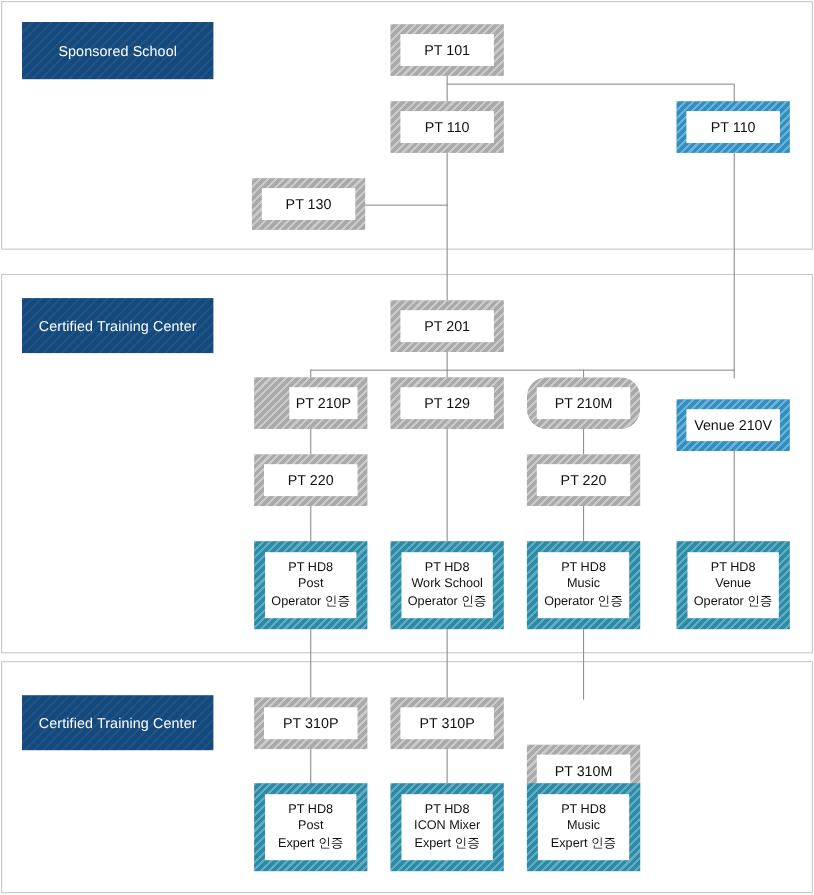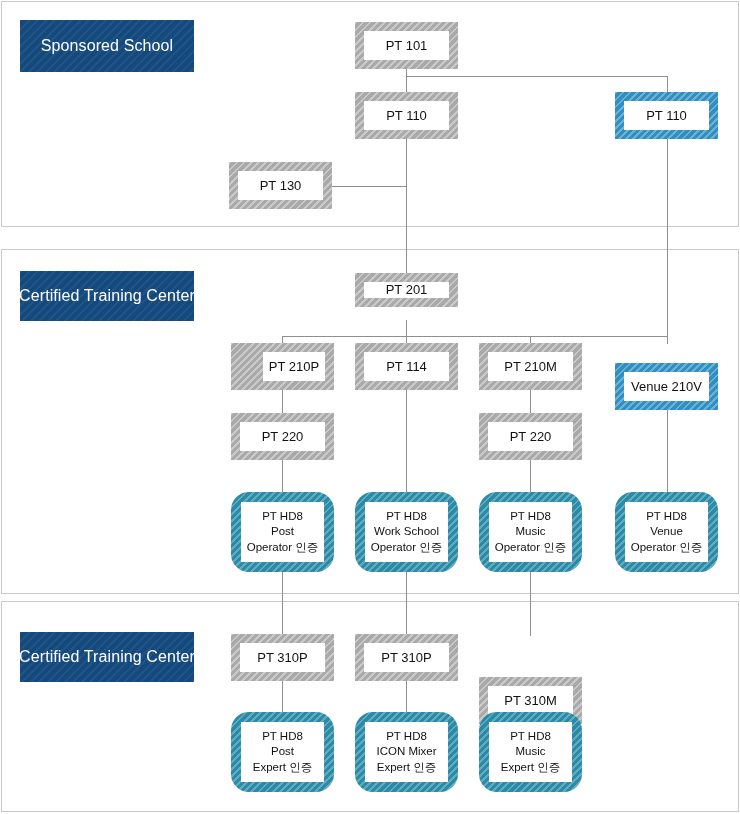--- a/index.html
+++ b/index.html
@@ -18,21 +18,21 @@
   .seclabel{
     position:absolute;box-sizing:border-box;
     background-color:#14497e;
     background-image:repeating-linear-gradient(135deg,
         rgba(255,255,255,0.055) 0px,
         rgba(255,255,255,0.055) 2px,
         rgba(0,0,0,0) 2px,
         rgba(0,0,0,0) 6px);
     color:#ffffff;
     display:flex;align-items:center;justify-content:center;
-    font-size:16px;letter-spacing:.1px;
+    font-size:13px;letter-spacing:.1px;
     white-space:nowrap;
   }
 
   
   .ln{position:absolute;background:#8f8f8f;}
   .lnv{width:1px;}
   .lnh{height:1px;}
 
   
   .node{position:absolute;box-sizing:border-box;display:flex;align-items:center;justify-content:flex-end;}
@@ -66,21 +66,20 @@
     padding:9px;
   }
   .teal{
     background-color:#2a8ba8;
     background-image:repeating-linear-gradient(135deg,
         rgba(255,255,255,0.28) 0px,
         rgba(255,255,255,0.28) 2px,
         rgba(0,0,0,0) 2px,
         rgba(0,0,0,0) 5px);
     padding:10px;
-    border-radius:18px;
   }
   .cert .inner{font-size:11.5px;line-height:1.35;}
 </style>
 </head>
 <body>
 
 <div id="root">
 
   <div class="panel" style="left:1px;top:1px;width:738px;height:226px;"></div>
   <div class="panel" style="left:1px;top:249px;width:738px;height:345px;"></div>
@@ -134,31 +133,31 @@
   </div>
 
   <div class="node blue" style="left:615px;top:92px;width:103px;height:47px;">
     <div class="inner">PT 110</div>
   </div>
 
   <div class="node gray" style="left:229px;top:162px;width:103px;height:47px;">
     <div class="inner">PT 130</div>
   </div>
 
-  <div class="node gray" style="left:355px;top:273px;width:103px;height:34px;">
+  <div class="node gray" style="left:355px;top:273px;width:103px;height:47px;">
     <div class="inner">PT 201</div>
   </div>
 
   <div class="node gray" style="left:231px;top:343px;width:103px;height:47px;padding-left:32px;">
     <div class="inner">PT 210P</div>
   </div>
   <div class="node gray" style="left:355px;top:343px;width:103px;height:47px;">
-    <div class="inner">PT 114</div>
-  </div>
-  <div class="node gray" style="left:479px;top:343px;width:103px;height:47px;">
+    <div class="inner">PT 129</div>
+  </div>
+  <div class="node gray" style="left:479px;top:343px;width:103px;height:47px;border-radius:18px;">
     <div class="inner">PT 210M</div>
   </div>
   <div class="node blue" style="left:615px;top:343px;width:103px;height:47px;margin-top:20px;">
     <div class="inner">Venue 210V</div>
   </div>
 
   <div class="node gray" style="left:231px;top:413px;width:103px;height:47px;">
     <div class="inner">PT 220</div>
   </div>
   <div class="node gray" style="left:479px;top:413px;width:103px;height:47px;">

